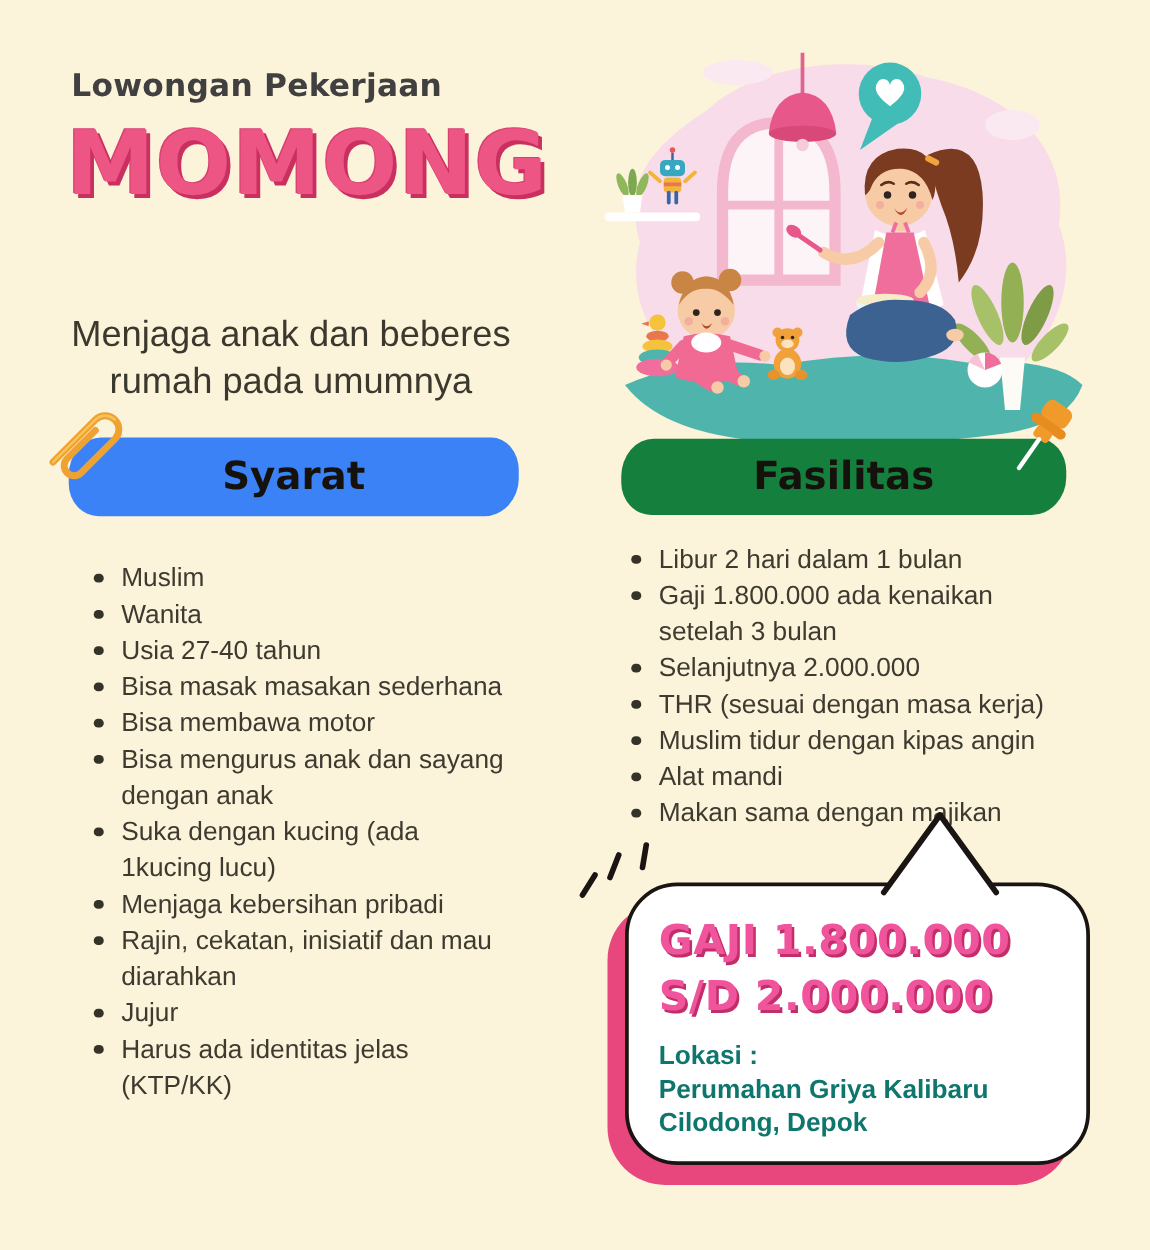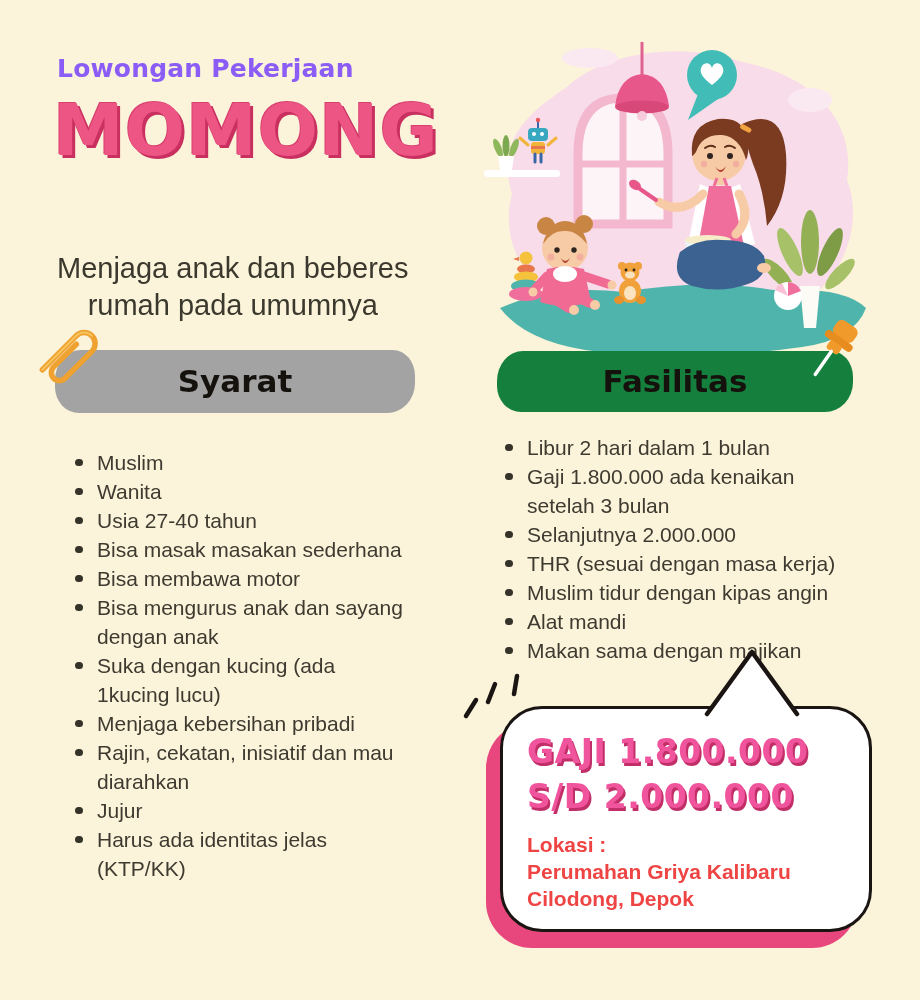--- a/index.html
+++ b/index.html
@@ -6,21 +6,21 @@
   html,body { width:920px; height:1000px; }
   body { font-family:"Liberation Sans", sans-serif; }
   .poster {
     position:relative; width:920px; height:1000px;
     background:#FBF3DA; overflow:hidden;
   }
   
   .kicker {
     position:absolute; left:57px; top:54px;
     font-family:"DejaVu Sans", sans-serif; font-weight:700;
-    font-size:25px; color:#8b5cf6; letter-spacing:0.2px;
+    font-size:25px; color:#404040; letter-spacing:0.2px;
   }
   .title {
     position:absolute; left:53px; top:92px;
     font-family:"DejaVu Sans", sans-serif; font-weight:700;
     font-size:71px; line-height:78px; letter-spacing:1px;
     color:#ED5585;
     text-shadow:3px 3px 0 #C9305F, -1px -1px 0 #D84070;
   }
   .subtitle {
     position:absolute; left:57px; top:250px;
@@ -30,21 +30,21 @@
   }
   
   .illustration { position:absolute; left:472px; top:42px; width:400px; height:310px; z-index:1; }
   
   .pill {
     position:absolute; z-index:2; text-align:center;
     font-family:"DejaVu Sans", sans-serif; font-weight:700;
     font-size:31px; color:#15120E;
     border-radius:26px 22px 28px 24px / 30px 26px 30px 26px;
   }
-  .pill-syarat   { left:55px;  top:350px; width:360px; height:63px; line-height:63px; background:#a3a3a3; }
+  .pill-syarat   { left:55px;  top:350px; width:360px; height:63px; line-height:63px; background:#3b82f6; }
   .pill-fasilitas{ left:497px; top:351px; width:356px; height:61px; line-height:61px; background:#15803d; }
   .clip-deco { position:absolute; left:28px; top:316px; z-index:3; }
   .pin-deco  { position:absolute; left:798px; top:314px; z-index:3; }
   
   .blist { position:absolute; list-style:none; font-size:21px; line-height:29px; color:#3E3A30; z-index:2; }
   .blist-syarat    { left:65px;  top:448px; width:375px; }
   .blist-fasilitas { left:495px; top:433px; width:395px; }
   .blist li { position:relative; padding-left:32px; white-space:pre-line; }
   .blist li::before {
     content:""; position:absolute; left:10px; top:10.5px;
@@ -60,21 +60,21 @@
     background:#FFFFFF; border:3.5px solid #1A1512; border-radius:42px;
     padding:20px 20px 0 24px; z-index:2;
   }
   .bubble-pointer { position:absolute; left:702px; top:646px; z-index:3; }
   .sparkles { position:absolute; left:462px; top:664px; z-index:2; }
   .salary-line {
     font-family:"DejaVu Sans", sans-serif; font-weight:700;
     font-size:33px; line-height:45px; letter-spacing:0.5px;
     color:#F0549C; text-shadow:2px 2.5px 0 #C22E68; white-space:nowrap;
   }
-  .location-block { margin-top:12px; font-weight:700; font-size:21px; line-height:27px; color:#ef4444; }
+  .location-block { margin-top:12px; font-weight:700; font-size:21px; line-height:27px; color:#0f766e; }
   .location-lines { white-space:pre-line; font-weight:700; }
 </style>
 </head>
 <body>
 
 <div class="poster">
 
   <div class="kicker">Lowongan Pekerjaan</div>
   <div class="title">
     <div>MOMONG</div>

